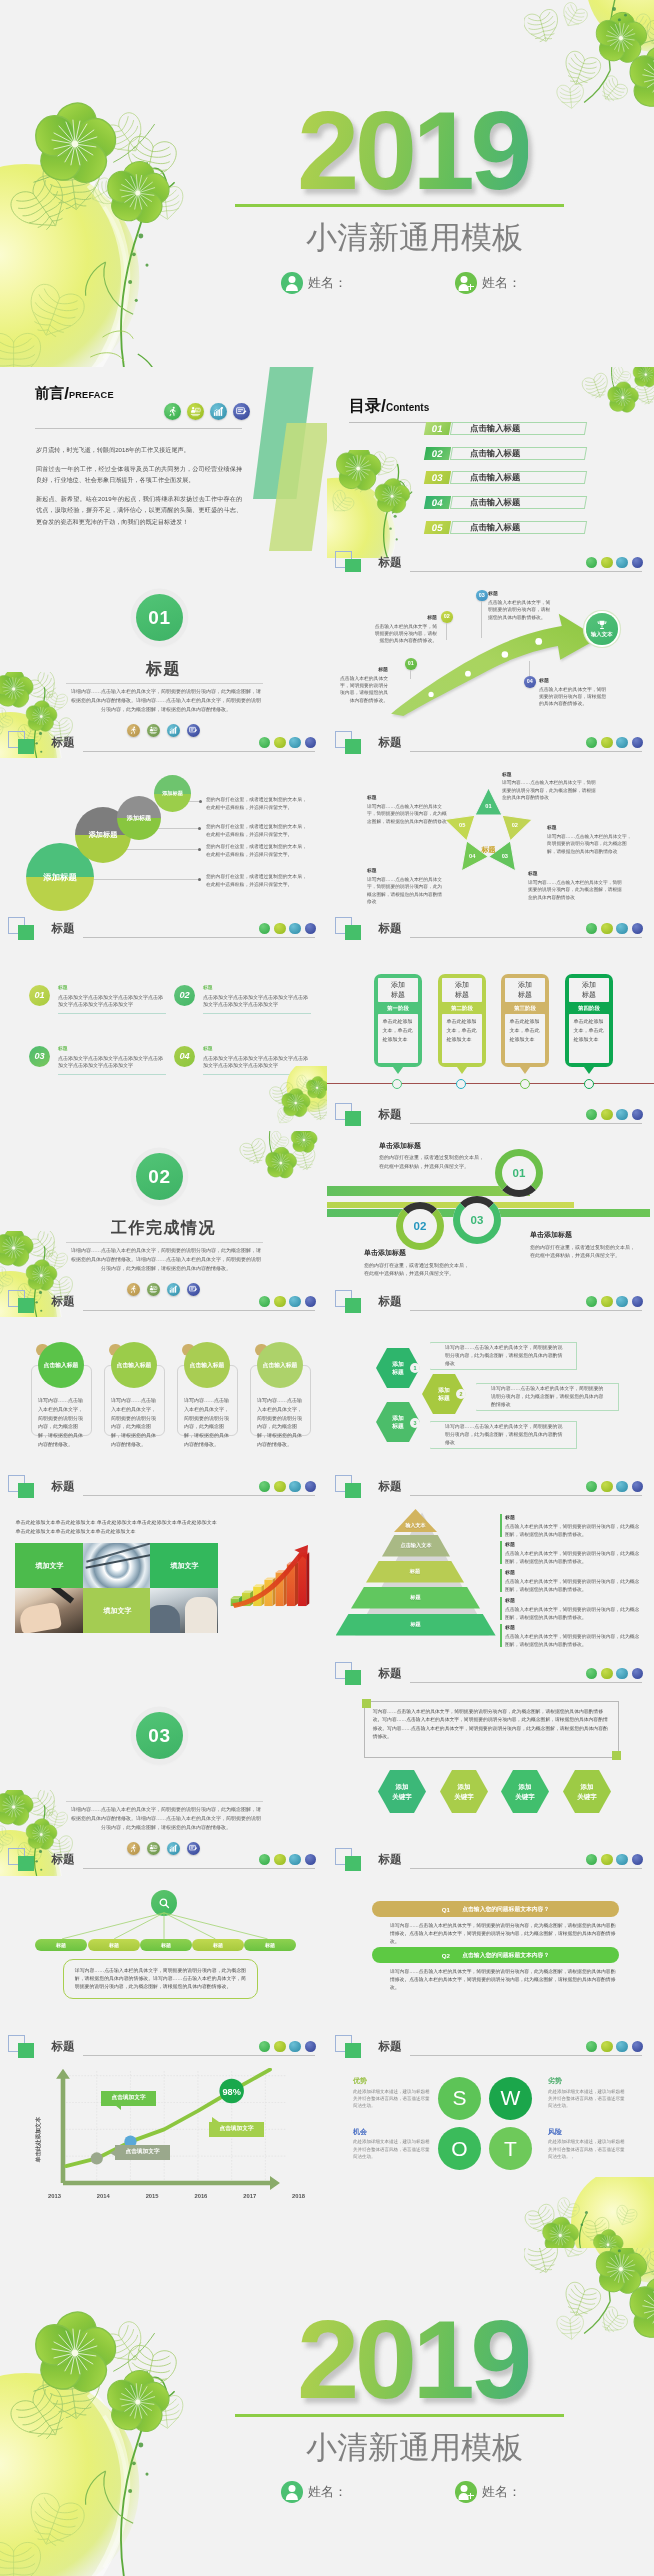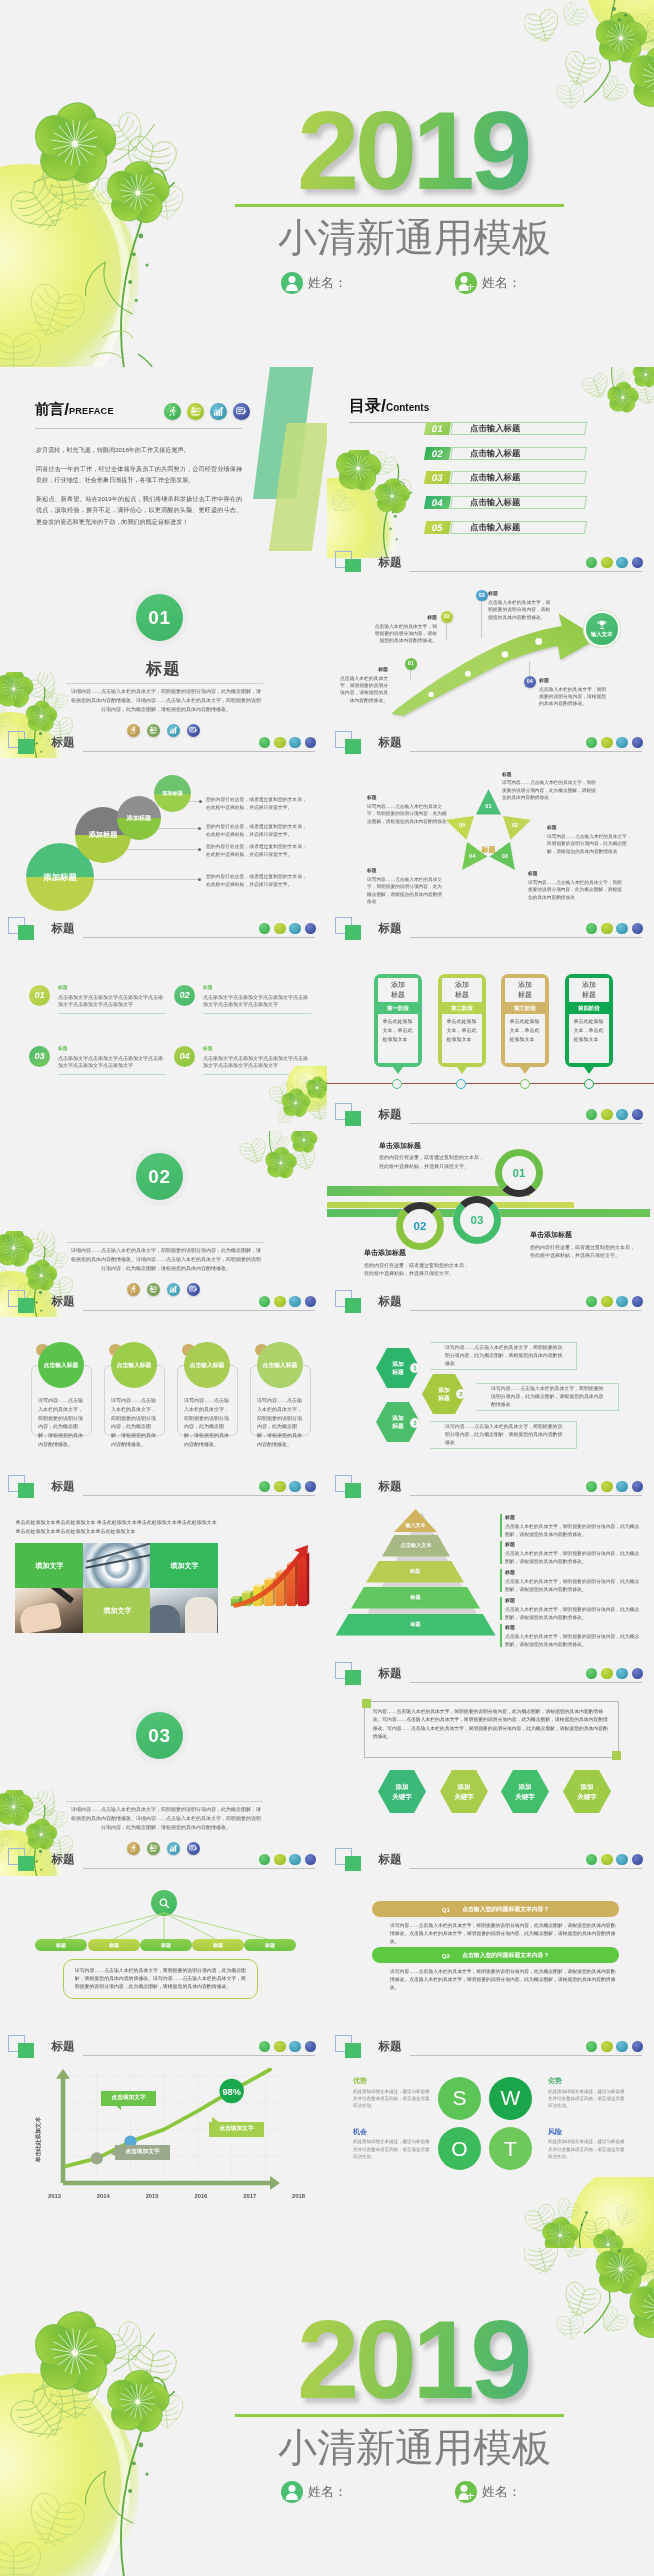--- a/index.html
+++ b/index.html
@@ -14,21 +14,21 @@
 .ttl-2019{position:absolute;left:248px;top:95px;width:329px;text-align:center;
   font-size:112px;line-height:112px;font-weight:bold;letter-spacing:-4.6px;color:#7fc241;}
 .ttl-2019 .sh{position:absolute;left:0;top:0;width:100%;color:#c4c4c4;filter:blur(1.9px);transform:translate(3.8px,5.4px);z-index:0;}
 .ttl-2019 .fg{position:relative;z-index:1;}
 .ttl-2019 i{display:inline-block;font-style:normal;
   background:linear-gradient(100deg,#b2d14e 0%,#8fc850 35%,#63be5c 68%,#47b276 100%);
   -webkit-background-clip:text;background-clip:text;color:transparent;}
 .ttl-2019 .sh i{background:none;color:#c4c4c4;-webkit-text-fill-color:#c4c4c4;}
 .ttl-rule{position:absolute;left:235px;top:204px;width:329px;height:3.1px;background:#8ccd45;}
 .ttl-sub{position:absolute;left:250px;top:219px;width:329px;text-align:center;
-  font-size:39px;line-height:38px;color:#808080;}
+  font-size:31px;line-height:38px;color:#808080;}
 .nm{position:absolute;display:flex;align-items:center;gap:5.4px;font-size:13px;color:#666;}
 .nm .av{width:21.5px;height:21.5px;border-radius:50%;background:#4cc072;display:block;position:relative;flex:none;}
 .nm .av:before{content:"";position:absolute;left:50%;top:3.8px;width:7px;height:7px;border-radius:50%;background:#fff;transform:translateX(-50%);}
 .nm .av:after{content:"";position:absolute;left:50%;top:11.5px;width:12.3px;height:7px;border-radius:6.1px 6.1px 0 0;background:#fff;transform:translateX(-50%);}
 .nm.g2 .av{background:#6cc24a;}
 .nm.g2 .av:before{left:42%;}
 .nm.g2 .av:after{left:40%;width:10.8px;}
 .nm.g2 .av em{position:absolute;right:1.5px;bottom:3.1px;width:8.4px;height:8.4px;border-radius:50%;background:#6cc24a;}
 .nm.g2 .av em:before{content:"";position:absolute;left:1.5px;top:3.8px;width:6.1px;height:1.4px;background:#fff;}
 .nm.g2 .av em:after{content:"";position:absolute;left:3.3px;top:1.8px;width:1.4px;height:6.1px;background:#fff;}
@@ -368,21 +368,21 @@
 .sw-q.q4{left:221px;top:66px} .sw-q.q4 b{color:#4a6fc4}
 
 
 .s-title2{left:0;top:2248px;width:654px;height:328px;}
 .ttl-2019.t2{left:248px;top:56px;}
 .ttl-rule.t2{left:235px;top:166px;}
 .ttl-sub.t2{left:250px;top:181px;}
 
 
 .s-pref{left:0;top:367px;width:327px;height:205px;}
-.pref-hd{position:absolute;left:35px;top:32px;white-space:nowrap;}
+.pref-hd{position:absolute;left:35px;top:16px;white-space:nowrap;}
 .pref-hd .cn{font-size:14.6px;font-weight:bold;color:#111;letter-spacing:0px;}
 .pref-hd .sl{font-size:17px;font-weight:bold;color:#111;margin:0 0px;position:relative;top:0.8px;}
 .pref-hd .en{font-size:9.2px;font-weight:bold;color:#111;letter-spacing:0.2px;}
 .pref-rule{position:absolute;left:35px;top:61px;width:207px;height:0.8px;background:#c2c2c2;}
 .pref-body{position:absolute;left:36px;top:77px;width:206px;font-size:6.1px;line-height:11.5px;color:#4d4d4d;}
 .pref-body p{margin:0 0 7px 0;text-align:justify;}
 .ribbon{position:absolute;z-index:0;}
 .s-pref .pref-hd,.s-pref .pref-rule,.s-pref .pref-body,.s-pref .topicons{z-index:2;}
 .ribbon.r1{left:253px;top:0px;width:63px;height:132px;background:#80cfa3;clip-path:polygon(26.8% 0%,96% 0%,69% 100%,0% 100%);}
 .ribbon.r2{left:269px;top:56px;width:63px;height:128px;background:#c4de7c;opacity:.85;clip-path:polygon(28% 0%,96% 0%,68% 100%,0% 100%);}
@@ -1055,20 +1055,21 @@
     <g transform="translate(66,52) scale(.5)">
           <use href="#flower5"></use>
         </g>
     <g transform="translate(96,22) scale(.42)">
           <use href="#flower5"></use>
         </g>
   </svg>
   <div class="sec-num">
         <span>02</span>
       </div>
+  <div class="sec-title">工作完成情况</div>
   <div class="sec-rule"></div>
   <div class="sec-body">详细内容……点击输入本栏的具体文字，简明扼要的说明分项内容，此为概念图解，请根据您的具体内容酌情修改。详细内容……点击输入本栏的具体文字，简明扼要的说明分项内容，此为概念图解，请根据您的具体内容酌情修改。</div>
   <div class="topicons sec-icons">
     <span class="ic ic-pres2">
           <svg viewBox="0 0 24 24" fill="#fff">
             <circle cx="15" cy="4" r="2.3"></circle>
             <path d="M11.5 7.2 8.2 9.1 6.4 13l1.9.8 1.4-3 2-1.1-.9 3.9 3.3 3.1.5 5.2 2.1-.2-.6-6-2.4-2.3.9-3.6 1.6 2.4 3.3.2.1-2-2.4-.1-2-3.2c-.5-.8-1.4-1.1-2.2-.6z"></path>
             <path d="M8 17.5 5.2 21.7l1.7 1.2 3-4.4z"></path>
           </svg>
         </span>

